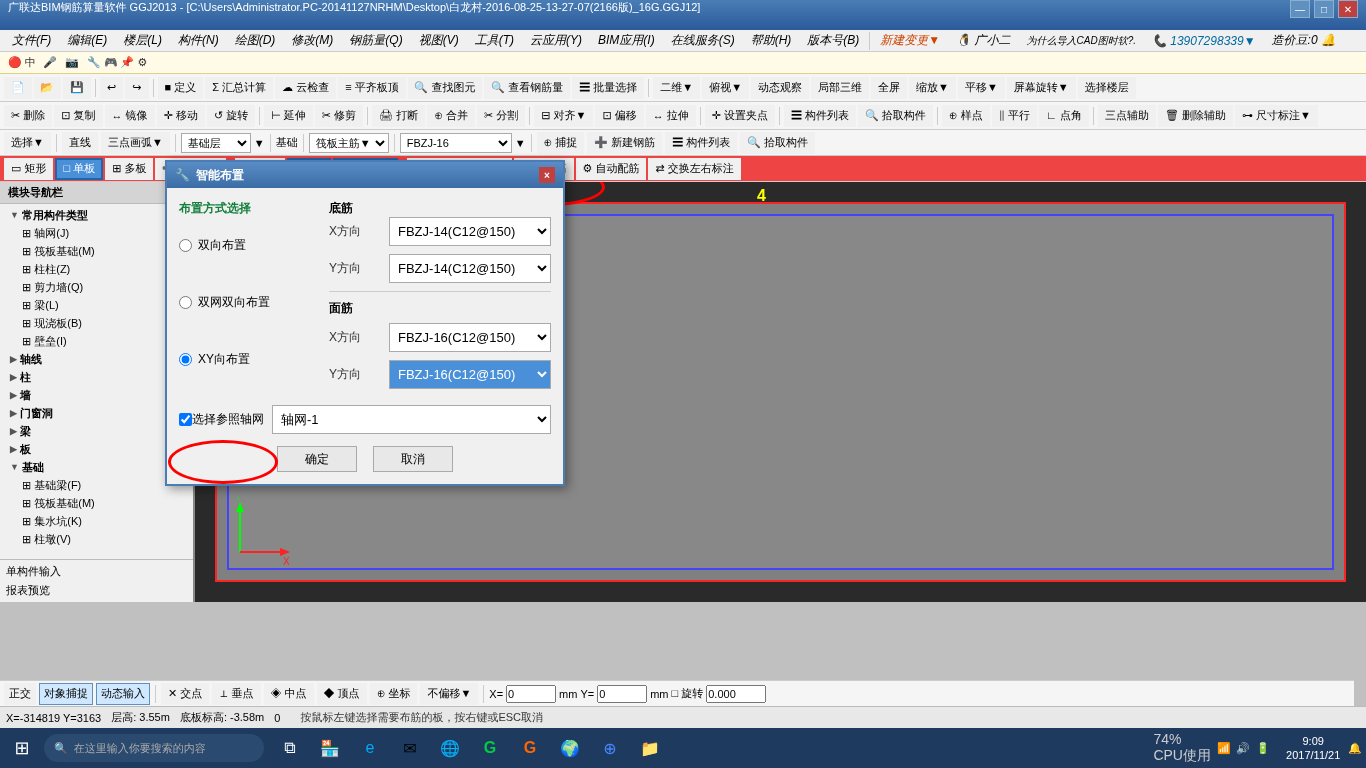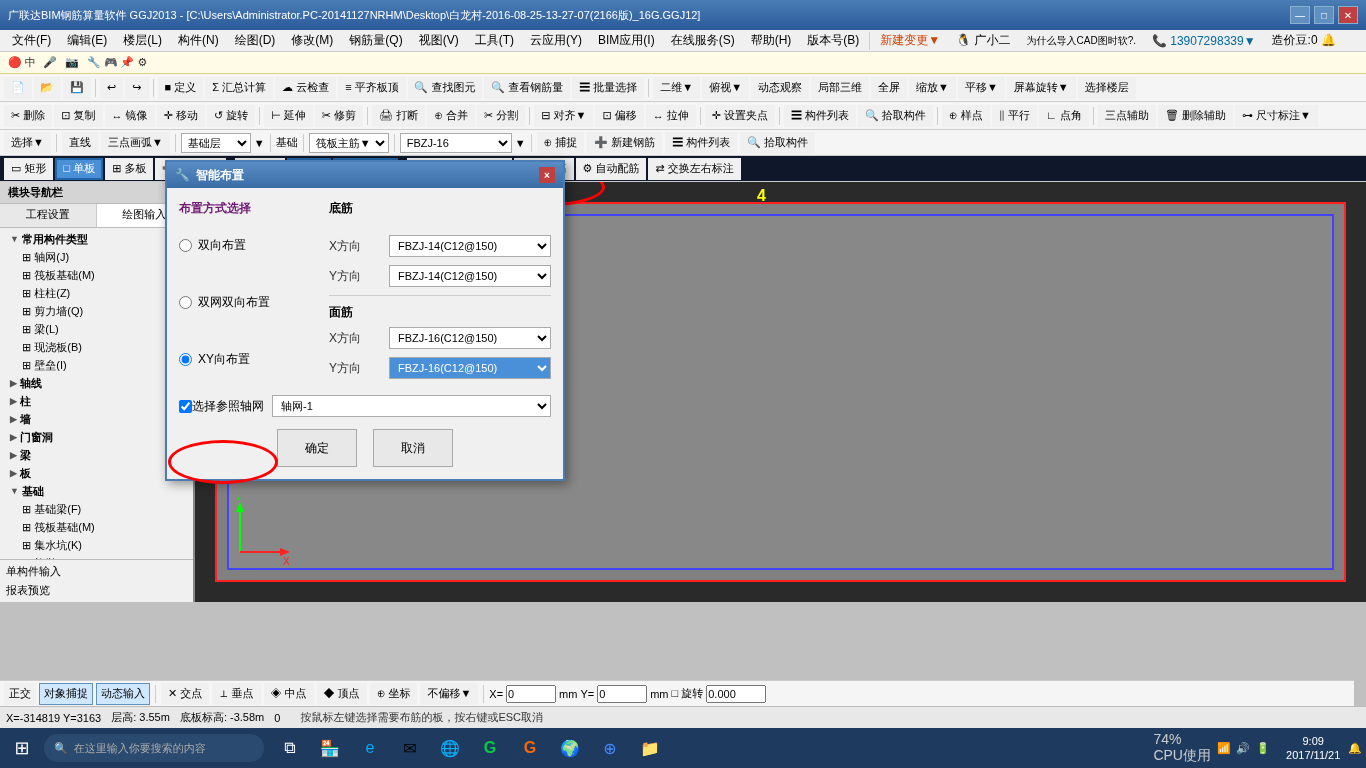--- a/index.html
+++ b/index.html
@@ -11,21 +11,21 @@
       font-size: 12px;
       background: #c0c0c0;
       position: relative;
     }
 
     
     .title-bar {
       height: 30px;
       background: linear-gradient(to bottom, #4a7db5, #2a5a9a);
       display: flex;
-      align-items: center;
+      align-items: flex-start;
       padding: 0 8px;
       color: white;
       font-size: 12px;
       position: relative;
     }
     .title-bar-text {
       flex: 1;
       font-size: 11px;
       white-space: nowrap;
       overflow: hidden;
@@ -55,20 +55,21 @@
       display: flex;
       align-items: center;
       padding: 0 4px;
       border-bottom: 1px solid #ccc;
       font-size: 12px;
     }
     .menu-item {
       padding: 2px 8px;
       cursor: pointer;
       white-space: nowrap;
+      font-style: italic;
     }
 
     
     .announce-bar {
       height: 22px;
       background: #fffbe6;
       display: flex;
       align-items: center;
       padding: 0 8px;
       border-bottom: 1px solid #e0d080;
@@ -219,38 +220,38 @@
       cursor: pointer;
       font-size: 10px;
     }
     .dialog-body {
       padding: 12px;
     }
     .dialog-section-title {
       font-size: 12px;
       font-weight: bold;
       margin-bottom: 8px;
-      color: #701a75;
+      color: #15803d;
     }
     .dialog-row {
       display: flex;
       align-items: center;
       margin-bottom: 8px;
     }
     .dialog-label {
       width: 60px;
       font-size: 12px;
       color: #333;
     }
     .dialog-select {
       flex: 1;
-      height: 22px;
+      height: 29px;
       border: 1px solid #aaa;
       background: white;
-      font-size: 11px;
+      font-size: 13px;
       padding: 0 4px;
     }
     .dialog-select.highlighted {
       background: #4a90d9;
       color: white;
     }
     .radio-item {
       display: flex;
       align-items: center;
       gap: 6px;
@@ -271,21 +272,21 @@
       font-size: 12px;
     }
     .dialog-buttons {
       display: flex;
       justify-content: center;
       gap: 16px;
       margin-top: 12px;
     }
     .dialog-btn {
       width: 80px;
-      height: 38px;
+      height: 26px;
       background: #e8e8e8;
       border: 1px solid #aaa;
       font-size: 12px;
       cursor: pointer;
       display: flex;
       align-items: center;
       justify-content: center;
     }
     .status-item {
       padding: 1px 4px;
@@ -381,21 +382,21 @@
       padding: 0 8px;
     }
     .clock {
       text-align: center;
       line-height: 1.3;
       font-size: 11px;
       color: white;
     }
     .rebar-tb2 {
       height: 26px;
-      background: #0f172a;
+      background: #ef4444;
       display: flex;
       align-items: center;
       padding: 0 4px;
       gap: 2px;
       border-bottom: 1px solid #ccc;
       font-size: 11px;
       overflow: hidden;
     }
 
     .select-box {
@@ -558,24 +559,20 @@
   <button class="tb-btn">⇄ 交换左右标注</button>
 </div>
 
 <div style="display:flex; height:420px; position:relative;">
 
   <div class="left-panel">
     <div class="panel-header">
       <span>模块导航栏</span>
       <span style="margin-left:auto; cursor:pointer;">📌</span>
     </div>
-    <div class="panel-nav">
-      <div class="nav-tab">工程设置</div>
-      <div class="nav-tab active">绘图输入</div>
-    </div>
     <div class="tree-area">
       <div class="tree-item tree-group">
         <span class="arrow">▼</span>
         <span>常用构件类型</span>
       </div>
       <div class="tree-item tree-child">
         <span class="icon">⊞</span>
         <span>轴网(J)</span>
       </div>
       <div class="tree-item tree-child">
@@ -706,21 +703,21 @@
         </div>
 
         <div class="radio-item" style="margin-bottom:16px;">
           <input type="radio" name="layout" checked="" style="">
           <span>XY向布置</span>
         </div>
       </div>
 
       <div style="flex:1;">
 
-        <div style="margin-bottom:18px; font-size:12px; font-weight:bold;">底筋</div>
+        <div style="margin-bottom:0; font-size:12px; font-weight:bold;">底筋</div>
         <div class="dialog-row">
           <span class="dialog-label">X方向</span>
           <select class="dialog-select">
             <option>FBZJ-14(C12@150)</option>
           </select>
         </div>
         <div class="dialog-row">
           <span class="dialog-label">Y方向</span>
           <select class="dialog-select">
             <option>FBZJ-14(C12@150)</option>

